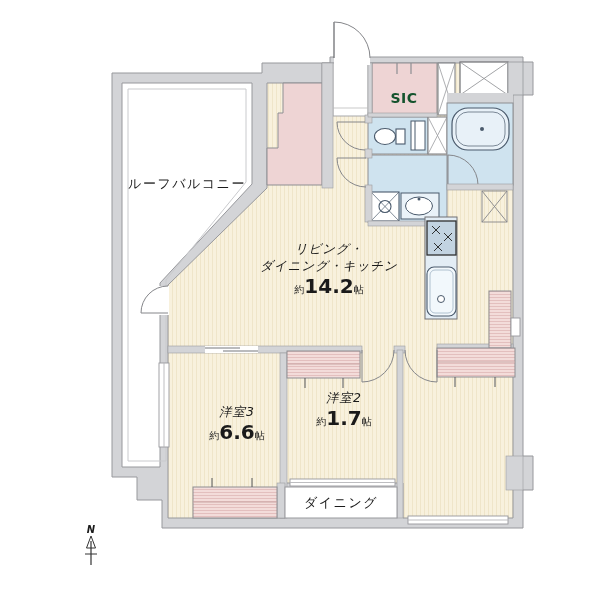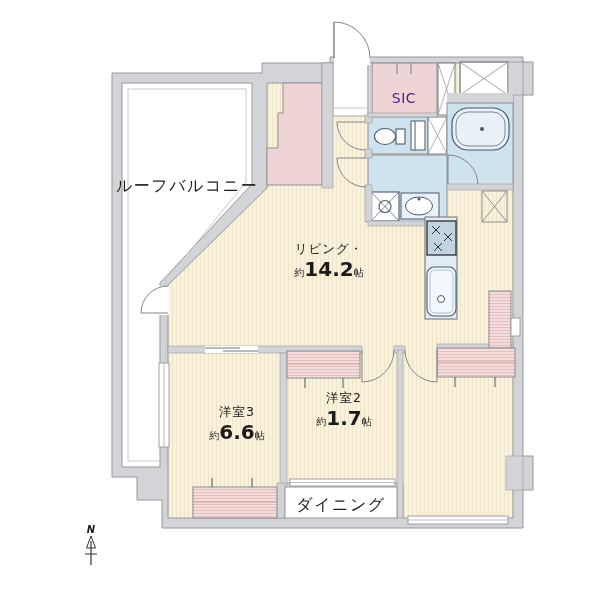--- a/index.html
+++ b/index.html
@@ -1,23 +1,23 @@
 <!DOCTYPE html>
 <html><head>
 <meta charset="utf-8">
 <style>
   html,body{margin:0;padding:0;background:#ffffff;}
   #stage{position:relative;width:600px;height:600px;background:#fff;
          font-family:"DejaVu Sans",sans-serif;overflow:hidden;}
   #plan-svg{position:absolute;left:0;top:0;}
   .lbl{position:absolute;transform:translateX(-50%);text-align:center;
        color:#1a1a1a;white-space:nowrap;line-height:1.35;}
-  .kata{font-size:16px;letter-spacing:1.5px;text-align:center;}
-  .sic{font-size:14px;font-weight:400;letter-spacing:.5px;color:#4c1d95;}
-  .rn{font-size:12.5px;letter-spacing:1px;font-weight:500;}
+  .kata{font-size:13px;letter-spacing:1.5px;text-align:center;}
+  .sic{font-size:14px;font-weight:700;letter-spacing:.5px;color:#14532d;}
+  .rn{font-size:12.5px;letter-spacing:1px;font-weight:500;font-style:italic;}
   .numline{line-height:1.1;}
   .big{font-size:20px;font-weight:bold;}
   .sm{font-size:10px;}
   .north{font-size:10px;font-weight:bold;font-style:italic;}
 </style>
 </head>
 <body>
 
 <div id="stage">
 
@@ -219,20 +219,21 @@
     <line x1="85" y1="554" x2="97" y2="554" stroke="#333333" stroke-width="1"></line>
   </g>
 </svg>
 
 <div class="lbl kata" style="left:187px;top:175px">ルーフバルコニー</div>
 
 <div class="lbl sic" style="left:404px;top:89px">SIC</div>
 
 <div class="lbl" style="left:329px;top:241px">
   <div class="rn">リビング・</div>
+  <div class="rn">ダイニング・キッチン</div>
   <div class="numline"><span class="sm">約</span><span class="big">14.2</span><span class="sm">帖</span></div>
 </div>
 
 <div class="lbl" style="left:237px;top:404px">
   <div class="rn">洋室3</div>
   <div class="numline"><span class="sm">約</span><span class="big">6.6</span><span class="sm">帖</span></div>
 </div>
 
 <div class="lbl" style="left:344px;top:390px">
   <div class="rn">洋室2</div>

